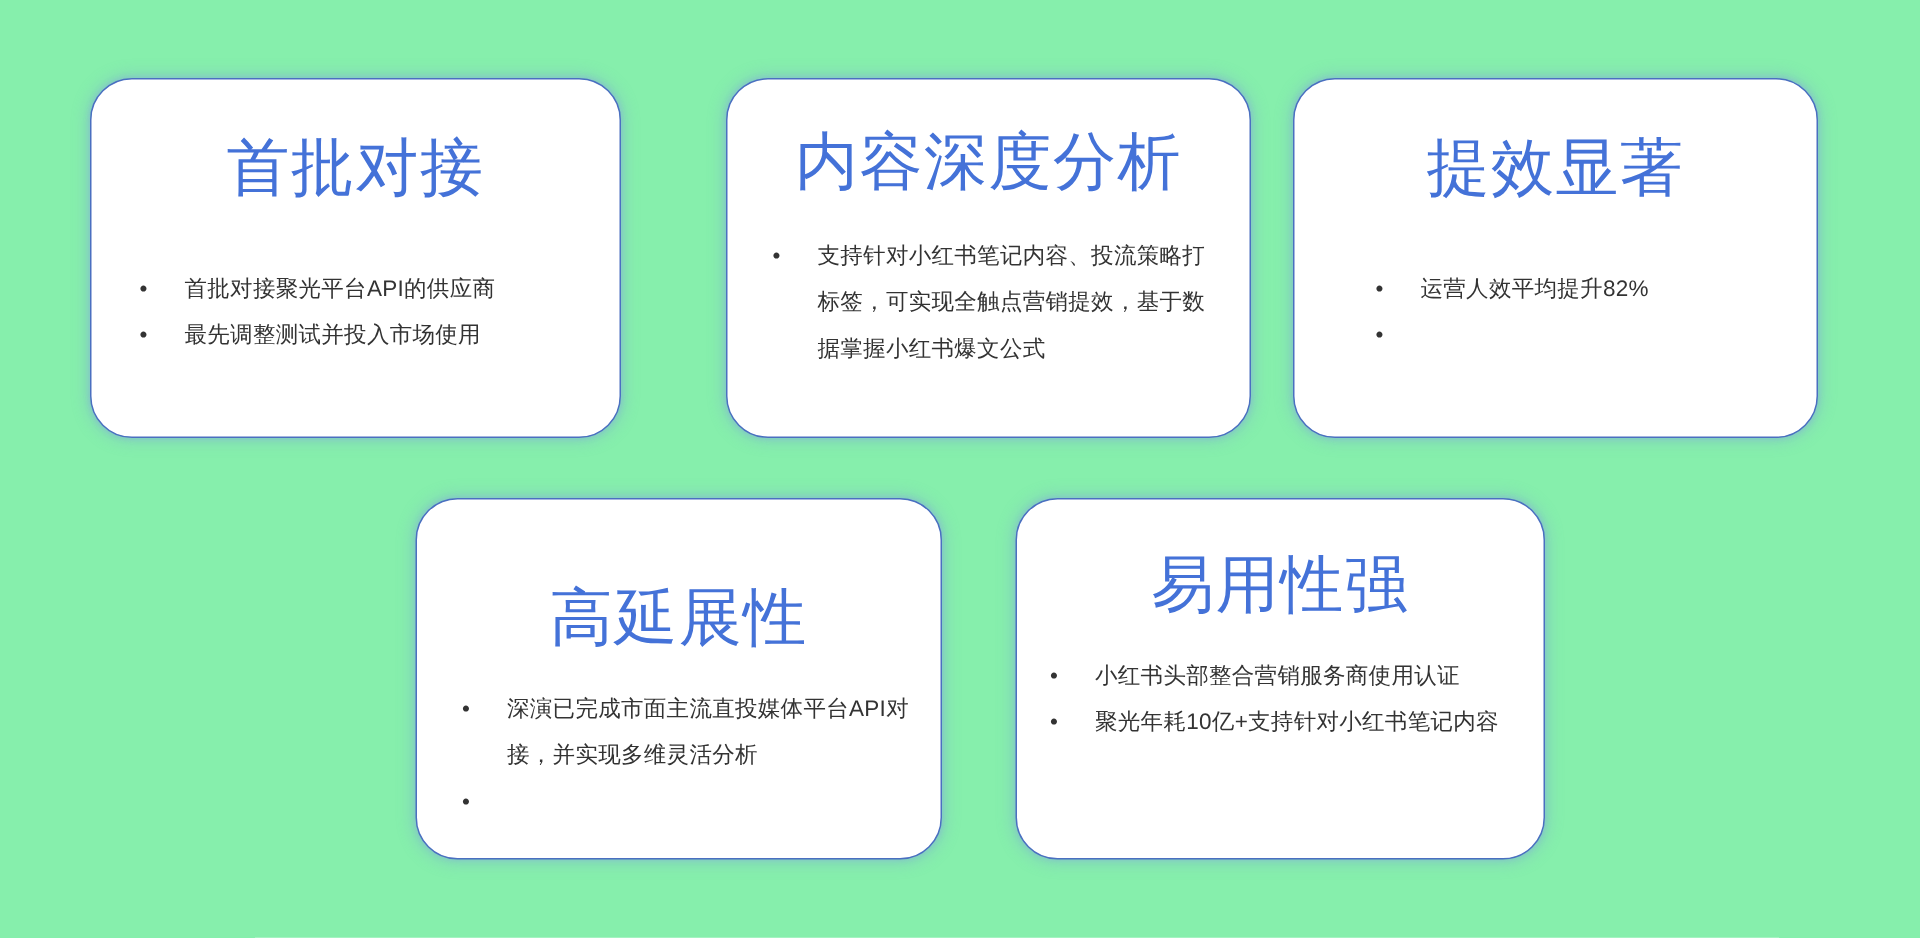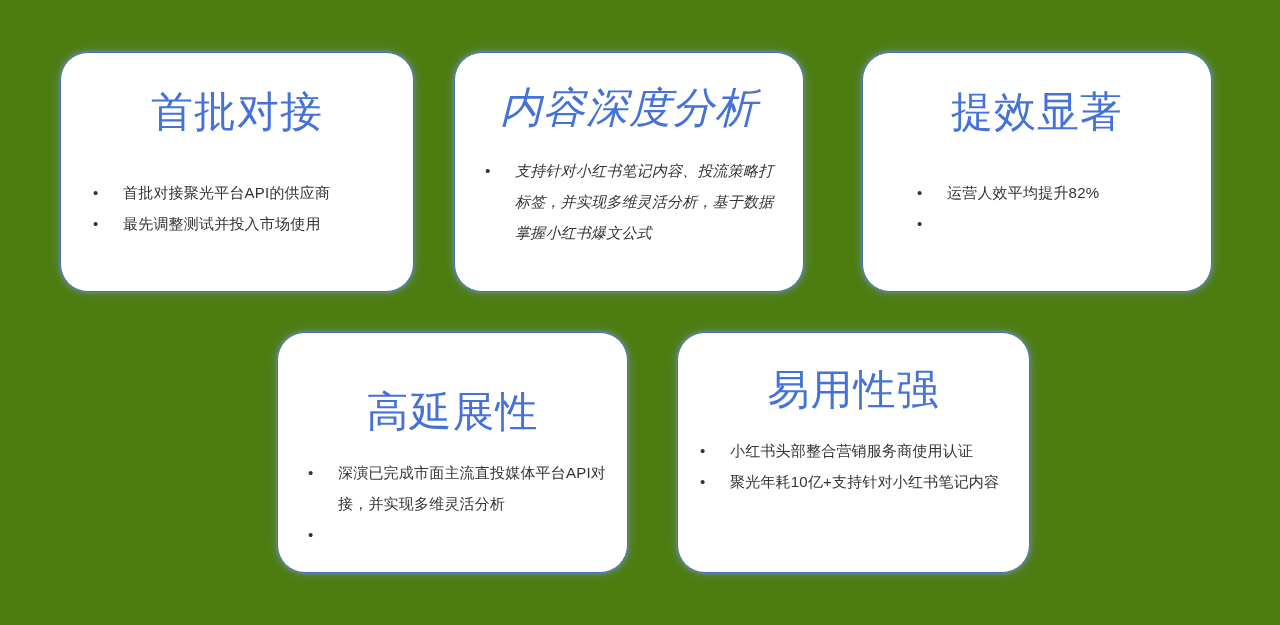--- a/index.html
+++ b/index.html
@@ -12,21 +12,21 @@
     background: #ffffff;
     font-family: "Liberation Sans", "DejaVu Sans", sans-serif;
     overflow: hidden;
     position: relative;
   }
 
   #slide {
     position: relative;
     width: 1280px;
     height: 625px;
-    background: #4d7c0f;
+    background: #86efac;
   }
 
   .card {
     position: absolute;
     box-sizing: border-box;
     background: #ffffff;
     border: 1.5px solid #4a6fc0;
     border-radius: 28px;
     box-shadow: 0 0 10px 2px rgba(120, 155, 220, 0.35),
                 0 0 3px 1px rgba(140, 170, 225, 0.30);
@@ -75,21 +75,21 @@
     color: #333333;
     letter-spacing: 0.2px;
   }
 
   
   #card-1 { left: 60px;  top: 52px;  width: 354px; height: 240px; }
   #card-1 .card-title { margin-top: 38px; }
   #card-1 .card-body  { margin-top: 44px; padding-left: 30px; padding-right: 18px; }
 
   
-  #card-2 { left: 454px; top: 52px;  width: 350px; height: 240px; font-style: italic; }
+  #card-2 { left: 484px; top: 52px;  width: 350px; height: 240px; }
   #card-2 .card-title { margin-top: 34px; }
   #card-2 .card-body  { margin-top: 26px; padding-left: 28px; padding-right: 22px; }
   #card-2 .bullet-text { max-width: 262px; }
 
   
   #card-3 { left: 862px; top: 52px;  width: 350px; height: 240px; }
   #card-3 .card-title { margin-top: 38px; }
   #card-3 .card-body  { margin-top: 44px; padding-left: 52px; padding-right: 18px; }
 
   
@@ -121,21 +121,21 @@
         <span class="bullet-text">最先调整测试并投入市场使用</span>
       </div>
     </div>
   </div>
 
   <div class="card" id="card-2">
     <div class="card-title">内容深度分析</div>
     <div class="card-body">
       <div class="bullet-row">
         <span class="bullet-dot">•</span>
-        <span class="bullet-text">支持针对小红书笔记内容、投流策略打标签，并实现多维灵活分析，基于数据掌握小红书爆文公式</span>
+        <span class="bullet-text">支持针对小红书笔记内容、投流策略打标签，可实现全触点营销提效，基于数据掌握小红书爆文公式</span>
       </div>
     </div>
   </div>
 
   <div class="card" id="card-3">
     <div class="card-title">提效显著</div>
     <div class="card-body">
       <div class="bullet-row">
         <span class="bullet-dot">•</span>
         <span class="bullet-text">运营人效平均提升82%</span>

